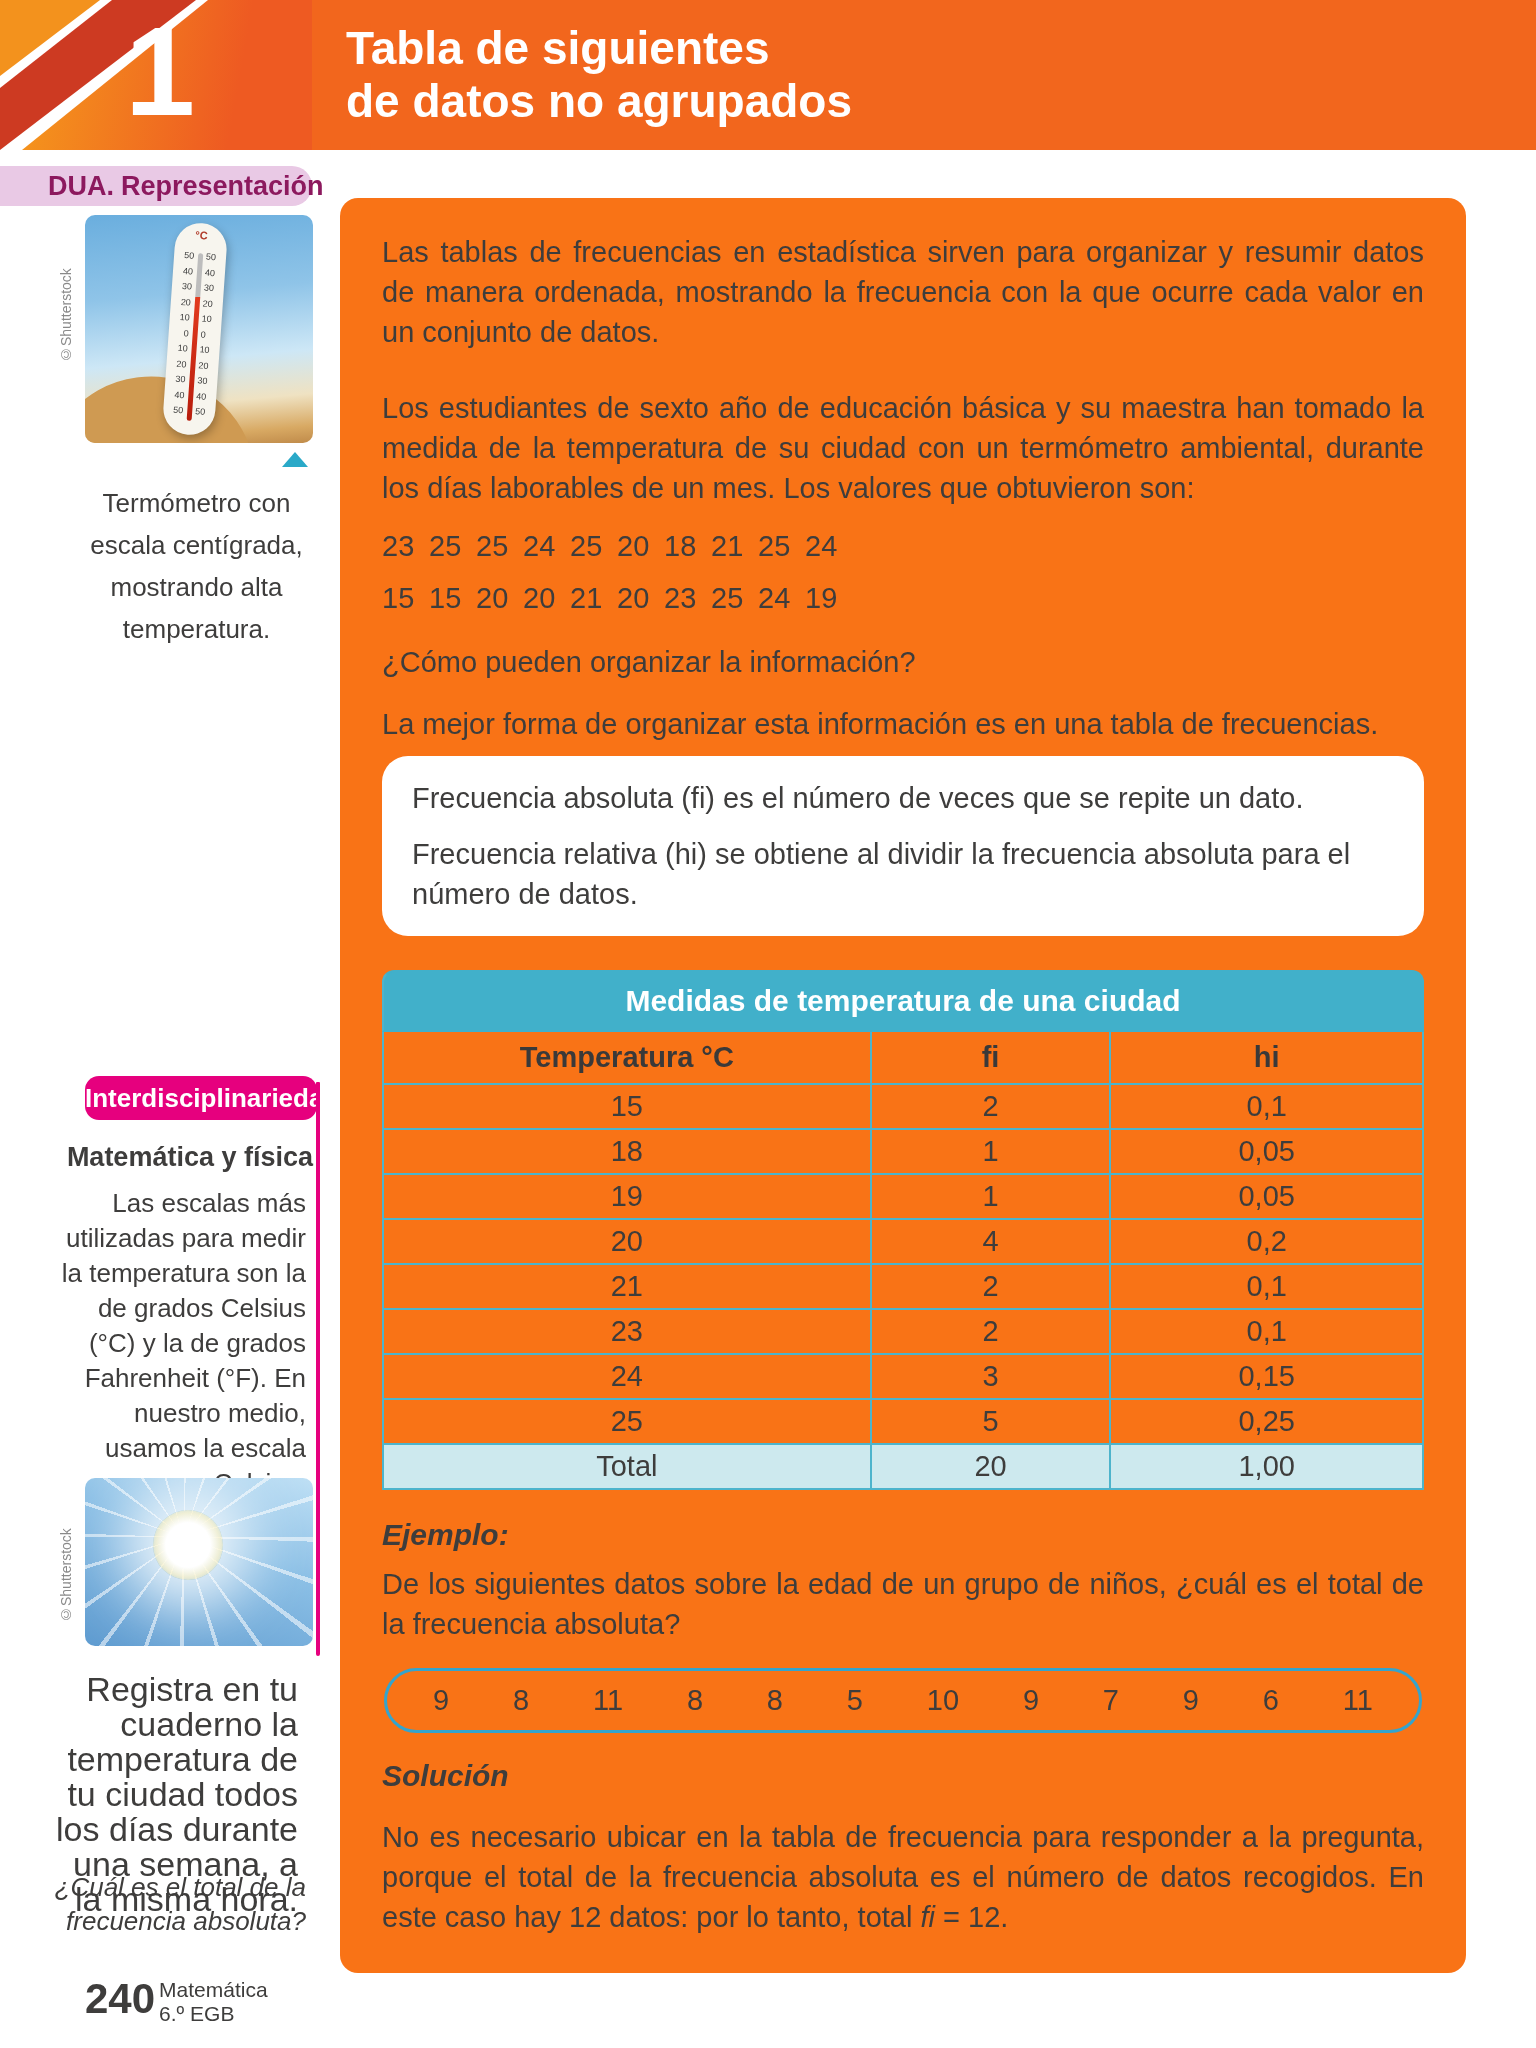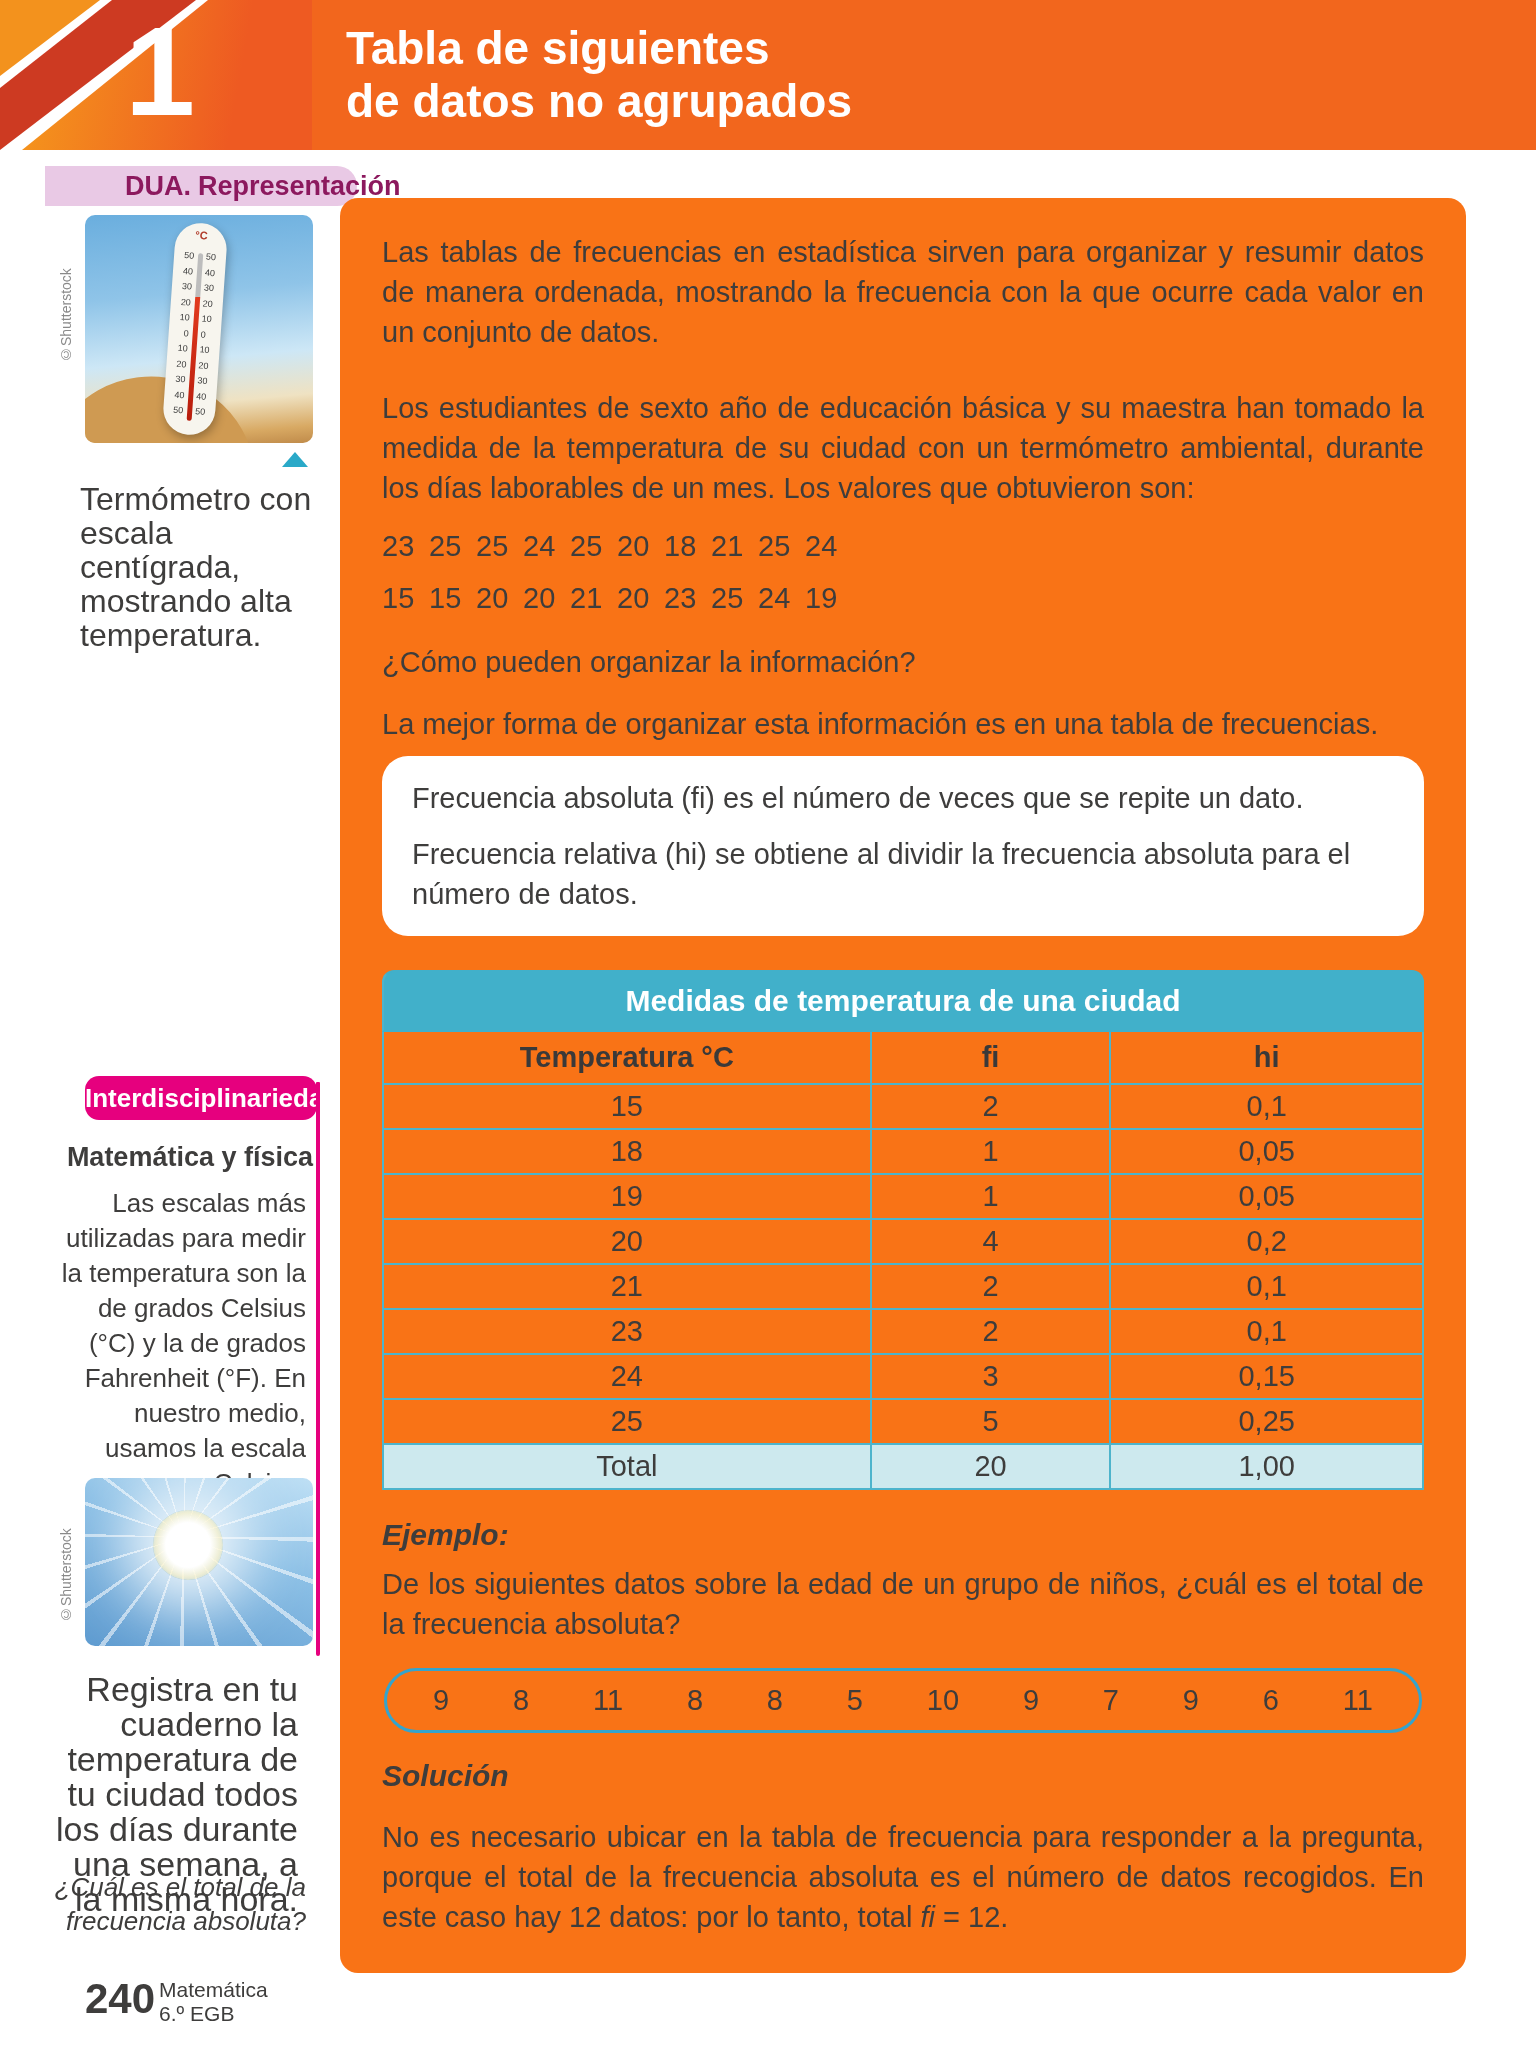--- a/index.html
+++ b/index.html
@@ -12,21 +12,21 @@
   
   .header-band { position:absolute; left:0; top:0; width:1536px; height:150px; background:#f2661d; }
   .header-title { position:absolute; left:346px; top:22px; color:#fff; font-weight:bold; font-size:46px; line-height:53px; }
   .corner { position:absolute; left:0; top:0; width:312px; height:150px; background:#fff; }
   .corner .tri-a { position:absolute; inset:0; background:#f3921d; clip-path:polygon(0 0, 100px 0, 0 76px); }
   .corner .tri-b { position:absolute; inset:0; background:#cd3a22; clip-path:polygon(112px 0, 196px 0, 0 150px, 0 88px); }
   .corner .main-sq { position:absolute; inset:0; background:linear-gradient(100deg,#f6a01b 0%, #ee5a22 75%); clip-path:polygon(208px 0, 312px 0, 312px 150px, 22px 150px); }
   .corner .num { position:absolute; left:95px; top:-4px; width:130px; height:150px; line-height:152px; text-align:center; font-size:126px; font-weight:bold; color:#fff; }
 
   
-  .dua { position:absolute; left:0; top:166px; width:312px; height:40px; background:#e9c9e5; border-radius:0 20px 20px 0; line-height:40px; padding-left:80px; font-size:27px; color:#8c195e;margin-left:45px; }
+  .dua { position:absolute; left:0; top:166px; width:312px; height:40px; background:#e9c9e5; border-radius:0 20px 20px 0; line-height:40px; padding-left:48px; font-size:27px; color:#8c195e; }
   .dua .prefix { font-weight:bold; }
   .dua .label { font-weight:bold; margin-left:7px; }
 
   
   .credit { position:absolute; font-size:14px; color:#8a8a8a; writing-mode:vertical-rl; transform:rotate(180deg); height:140px; text-align:left; }
   .credit-1 { left:58px; top:222px; }
   .credit-2 { left:58px; top:1482px; }
 
   .therm-photo { position:absolute; left:85px; top:215px; width:228px; height:228px; border-radius:10px; overflow:hidden;
     background:linear-gradient(175deg,#6aaede 0%, #8fc4e8 35%, #cde7f6 62%, #efe2c2 80%, #d8a963 93%, #c08b4a 100%); }
@@ -34,21 +34,21 @@
   .therm-body { position:absolute; left:84px; top:8px; width:52px; height:212px; background:#f7f5ee; border-radius:26px; transform:rotate(4deg); box-shadow:2px 4px 10px rgba(0,0,0,0.28); }
   .therm-unit { position:absolute; top:6px; left:0; right:0; text-align:center; font-size:11px; font-weight:bold; color:#b03a28; }
   .therm-scale { position:absolute; top:26px; font-size:9px; line-height:15.5px; color:#3a3a3a; white-space:pre-line; }
   .therm-scale.left { left:6px; width:14px; text-align:right; }
   .therm-scale.right { right:6px; width:14px; text-align:left; }
   .therm-tube { position:absolute; left:24px; top:30px; width:5px; height:168px; border-radius:3px;
     background:linear-gradient(to bottom,#bdbdbd 0%, #bdbdbd 26%, #e23b1e 26%, #b71c0c 100%); }
 
   .caption-marker { position:absolute; left:282px; top:452px; width:0; height:0;
     border-left:13px solid transparent; border-right:13px solid transparent; border-bottom:15px solid #2aa9c8; }
-  .therm-caption { position:absolute; left:80px; top:482px; width:233px; text-align:left; font-size:32px; line-height:34px; }
+  .therm-caption { position:absolute; left:80px; top:482px; width:233px; text-align:center; font-size:26px; line-height:42px; }
 
   
   .inter-badge { position:absolute; left:85px; top:1076px; width:232px; height:44px; background:#e6007e; color:#fff;
     font-weight:bold; font-size:26px; text-align:center; line-height:44px; border-radius:14px; }
   .inter-line { position:absolute; left:316px; top:1082px; width:4px; height:574px; background:#e6007e; border-radius:2px 2px 4px 4px; }
   .inter-heading { position:absolute; left:60px; top:1142px; width:253px; text-align:right; font-weight:bold; font-size:27px; }
   .inter-body { position:absolute; left:48px; top:1186px; width:258px; text-align:right; font-size:26px; line-height:35px; }
 
   .sun-photo { position:absolute; left:85px; top:1478px; width:228px; height:168px; border-radius:10px; overflow:hidden;
     background:linear-gradient(200deg,#bfe0f5 0%, #8cc0e6 40%, #5e9bd0 100%); }

